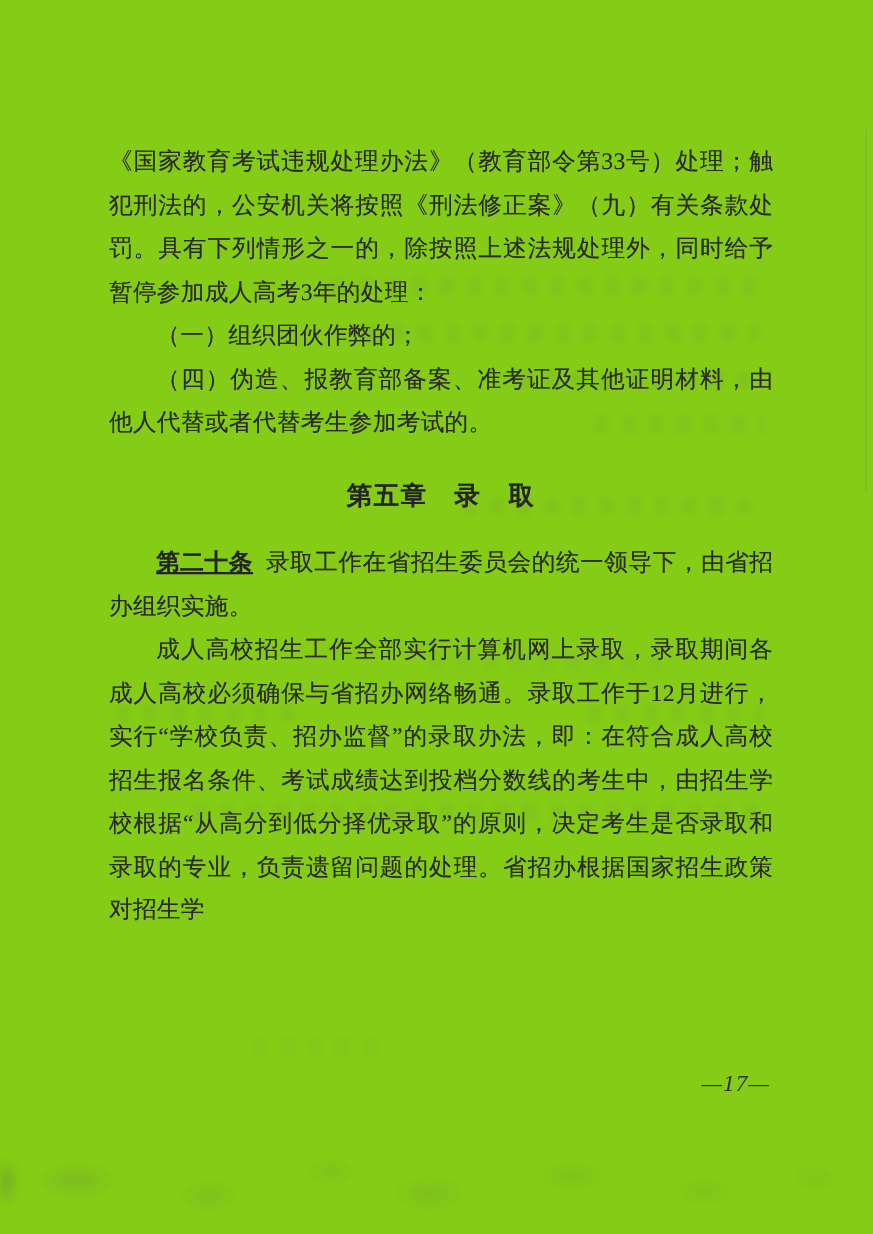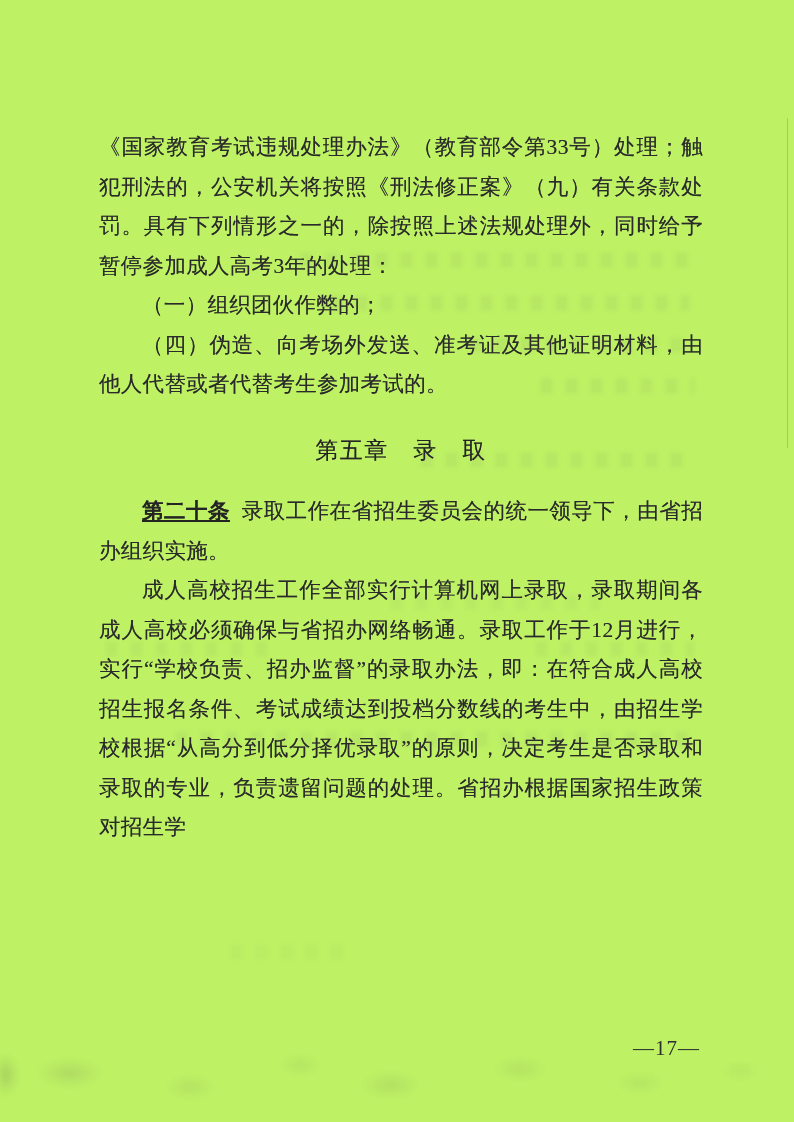--- a/index.html
+++ b/index.html
@@ -4,21 +4,21 @@
 <style>
   html, body {
     margin: 0;
     padding: 0;
     background: #ffffff;
   }
   .page {
     position: relative;
     width: 794px;
     height: 1122px;
-    background: #bef264;
+    background: #84cc16;
     overflow: hidden;
     color: #2a2a2a;
     font-family: "Liberation Serif", "DejaVu Serif", serif;
   }
   .body-text {
     position: absolute;
     left: 99px;
     top: 128px;
     width: 604px;
     font-size: 21.5px;
@@ -30,41 +30,42 @@
   .p {
     margin: 0;
     text-indent: 2em;
   }
   .p.cont {
     text-indent: 0;
   }
   .chapter {
     margin: 26px 0 22px 0;
     font-size: 23px;
-    font-weight: 400;
+    font-weight: 700;
     text-align: center;
     text-indent: 0;
     letter-spacing: 1.5px;
     font-family: "Liberation Sans", "DejaVu Sans", sans-serif;
     color: #242424;
   }
   .lead {
     font-weight: 700;
     font-family: "Liberation Sans", "DejaVu Sans", sans-serif;
     margin-right: 0.55em;
     color: #242424;
     text-decoration: underline;
   }
   .pageno {
     position: absolute;
     right: 94px;
-    top: 1036px;
+    top: 973px;
     font-size: 21px;
     letter-spacing: 1px;
     color: #2d2d2d;
+    font-style: italic;
   }
   
   .ghost {
     position: absolute;
     height: 16px;
     filter: blur(2px);
     opacity: 0.55;
     background: repeating-linear-gradient(90deg,
       rgba(100,100,100,0.13) 0px 13px,
       rgba(100,100,100,0.0) 13px 25px);
@@ -100,21 +101,21 @@
   }
 </style>
 </head>
 <body>
 
 <main class="page">
 
   <section class="body-text">
     <p class="p cont">《国家教育考试违规处理办法》（教育部令第33号）处理；触犯刑法的，公安机关将按照《刑法修正案》（九）有关条款处罚。具有下列情形之一的，除按照上述法规处理外，同时给予暂停参加成人高考3年的处理：</p>
     <p class="p">（一）组织团伙作弊的；</p>
-    <p class="p">（四）伪造、向考场外发送、准考证及其他证明材料，由他人代替或者代替考生参加考试的。</p>
+    <p class="p">（四）伪造、报教育部备案、准考证及其他证明材料，由他人代替或者代替考生参加考试的。</p>
     <h2 class="chapter">第五章　录　取</h2>
     <p class="p"><span class="lead">第二十条</span><span>录取工作在省招生委员会的统一领导下，由省招办组织实施。</span></p>
     <p class="p">成人高校招生工作全部实行计算机网上录取，录取期间各成人高校必须确保与省招办网络畅通。录取工作于12月进行，实行“学校负责、招办监督”的录取办法，即：在符合成人高校招生报名条件、考试成绩达到投档分数线的考生中，由招生学校根据“从高分到低分择优录取”的原则，决定考生是否录取和录取的专业，负责遗留问题的处理。省招办根据国家招生政策对招生学</p>
   </section>
 
   <div class="pageno">—17—</div>
 
   <div class="ghost" style="left:300px; top:252px; width:395px;"></div>
   <div class="ghost" style="left:330px; top:295px; width:360px;"></div>
   <div class="ghost" style="left:470px; top:337px; width:220px;"></div>

